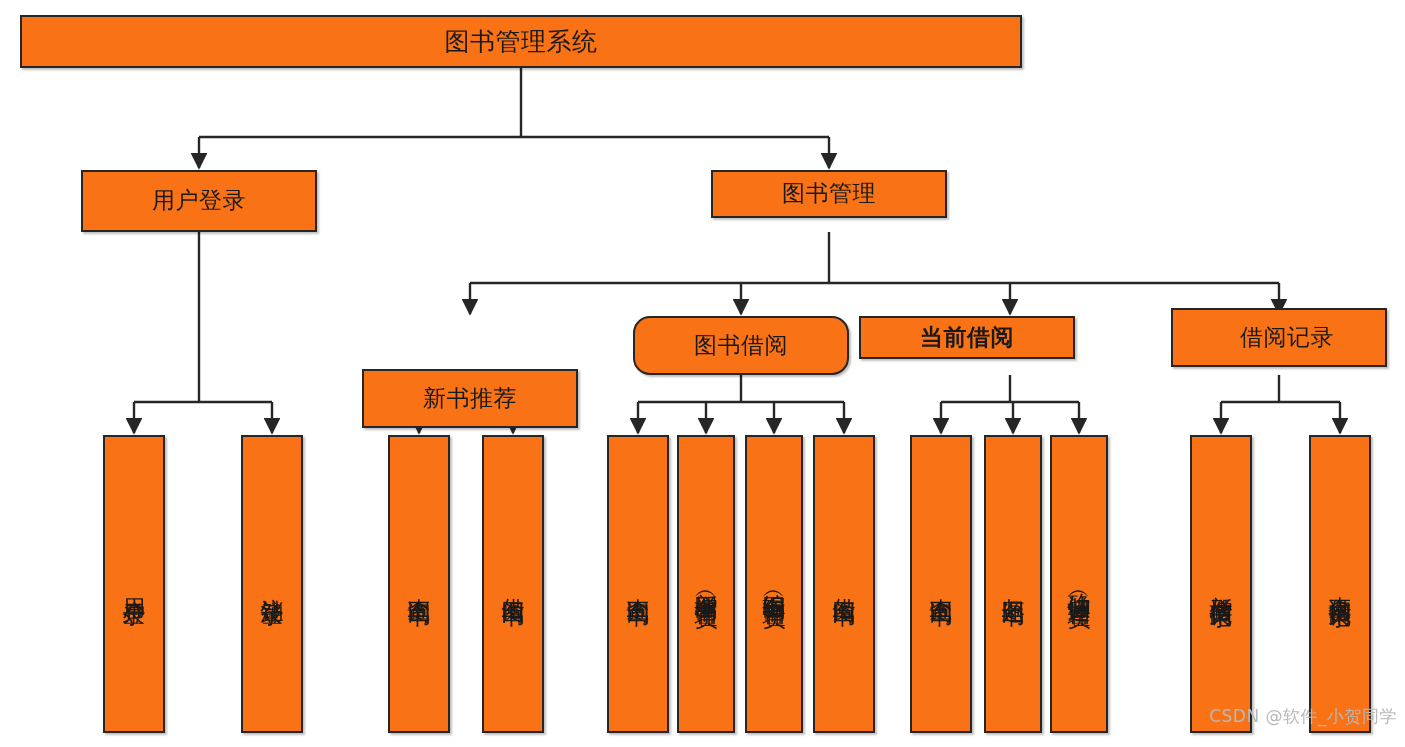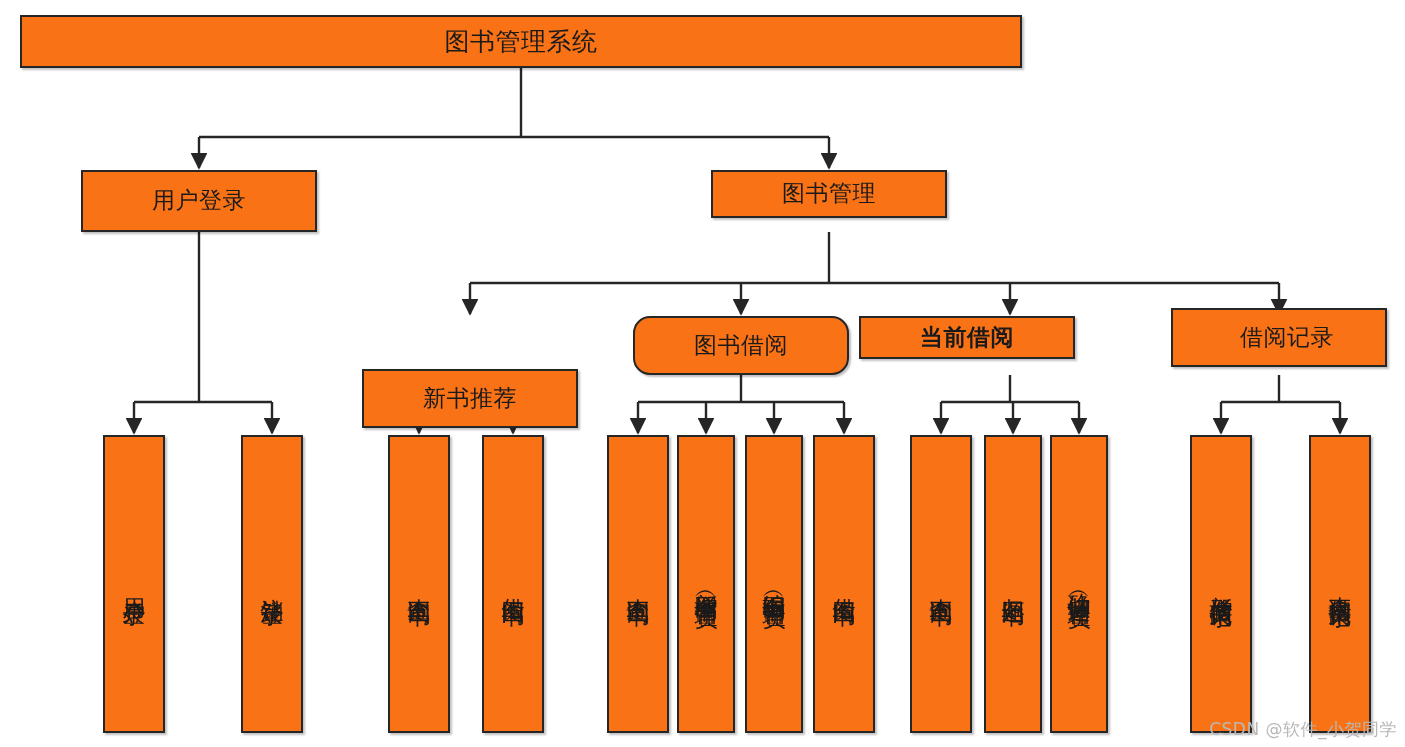--- a/index.html
+++ b/index.html
@@ -54,21 +54,21 @@
     writing-mode: vertical-rl;
     text-orientation: upright;
     font-size: 23px;
     line-height: 1.18;
     letter-spacing: 2px;
     white-space: nowrap;
   }
   #watermark {
     position: absolute;
     right: 8px;
-    bottom: 6px;
+    bottom: 19px;
     font-size: 17px;
     color: #b8b8b8;
     letter-spacing: 0.5px;
     z-index: 3;
     white-space: nowrap;
   }
 </style>
 </head>
 <body>
 

